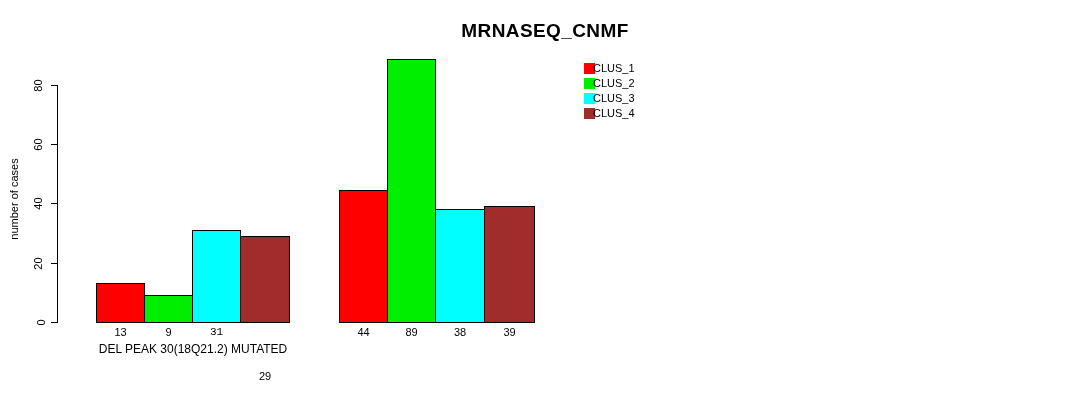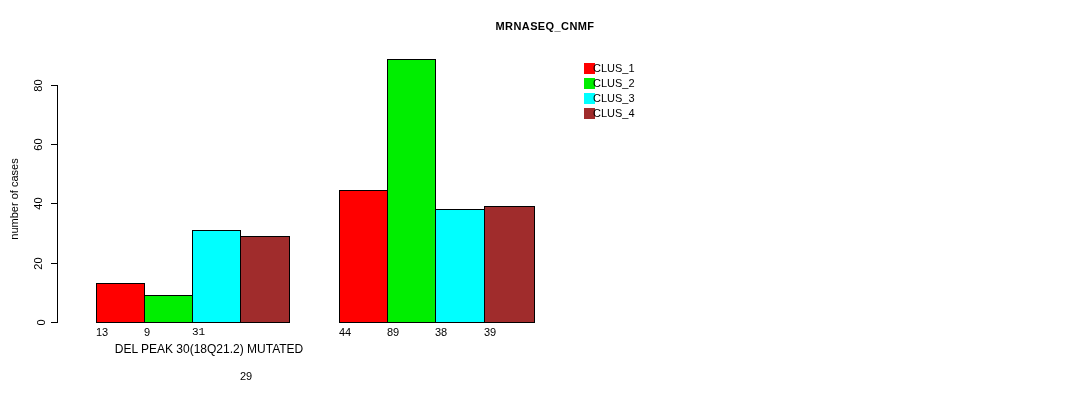--- a/index.html
+++ b/index.html
@@ -20,21 +20,21 @@
     left: 0; top: 0;
     width: 1090px;
     height: 400px;
   }
   .chart-title {
     position: absolute;
     left: 0;
     top: 20px;
     width: 1090px;
     text-align: center;
-    font-size: 11px;
+    font-size: 19px;
     font-weight: bold;
     letter-spacing: 0.4px;
   }
   
   .axis-line {
     position: absolute;
     background: #000000;
   }
   #y-axis-line {
     left: 57px;
@@ -76,21 +76,21 @@
   .bar {
     position: absolute;
     box-sizing: border-box;
     border: 1px solid #000000;
   }
   .bar-value {
     position: absolute;
     top: 326px;
     font-size: 11px;
     line-height: 12px;
-    text-align: left;
+    text-align: center;
     white-space: nowrap;
   }
   .group-label {
     position: absolute;
     top: 342px;
     font-size: 12px;
     line-height: 14px;
     text-align: center;
     white-space: nowrap;
   }
@@ -154,21 +154,21 @@
   <div class="bar" style="left:96px;  width:49px; top:283px; height:40px;  background:#FF0000;"></div>
   <div class="bar" style="left:144px; width:49px; top:295px; height:28px;  background:#00EE00;"></div>
   <div class="bar" style="left:192px; width:49px; top:230px; height:93px;  background:#00FFFF;"></div>
   <div class="bar" style="left:240px; width:50px; top:236px; height:87px;  background:#A02C2C;"></div>
 
   <div class="bar-value" style="left:96px;  width:49px;">13</div>
   <div class="bar-value" style="left:144px; width:49px;">9</div>
   <div class="bar-value" style="left:192px; width:49px;font-family:Liberation Mono, monospace;">31</div>
   <div class="bar-value" style="left:240px; width:50px;margin-top:44px;">29</div>
 
-  <div class="group-label" style="left:59px; width:300px;">DEL PEAK 30(18Q21.2) MUTATED</div>
+  <div class="group-label" style="left:43px; width:300px;">DEL PEAK 30(18Q21.2) MUTATED</div>
 
   <div class="bar" style="left:339px; width:49px; top:190px; height:133px; background:#FF0000;"></div>
   <div class="bar" style="left:387px; width:49px; top:59px;  height:264px; background:#00EE00;"></div>
   <div class="bar" style="left:435px; width:50px; top:209px; height:114px; background:#00FFFF;"></div>
   <div class="bar" style="left:484px; width:51px; top:206px; height:117px; background:#A02C2C;"></div>
 
   <div class="bar-value" style="left:339px; width:49px;">44</div>
   <div class="bar-value" style="left:387px; width:49px;">89</div>
   <div class="bar-value" style="left:435px; width:50px;">38</div>
   <div class="bar-value" style="left:484px; width:51px;">39</div>

